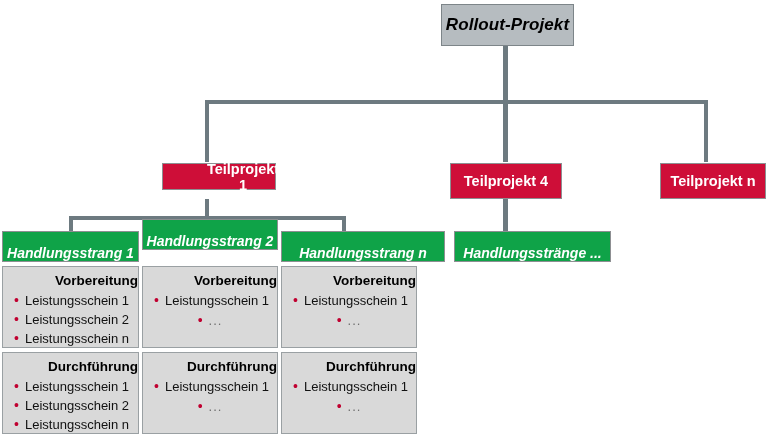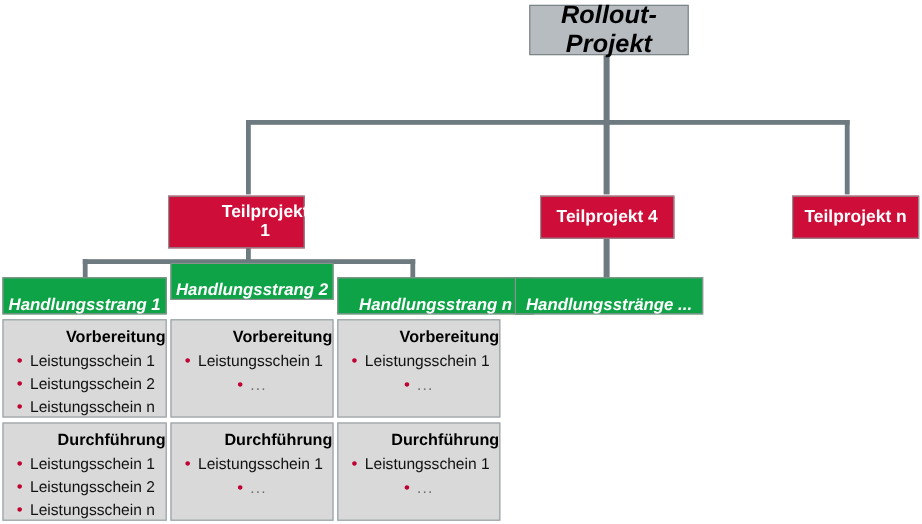--- a/index.html
+++ b/index.html
@@ -38,21 +38,21 @@
     text-align: center;
   }
 
   
   .node-root {
     background: #b6bcc0;
     border: 1px solid #7d8589;
     color: #000000;
     font-weight: bold;
     font-style: italic;
-    font-size: 21px;
+    font-size: 17px;
     letter-spacing: .1px;
   }
 
   
   .node-red {
     background: #ce0e38;
     border: 1px solid #8d8f92;
     color: #ffffff;
     font-weight: bold;
     font-size: 14.5px;
@@ -135,21 +135,21 @@
   <div class="conn conn-h" style="left:69px; top:216px; width:277px; height:4px;"></div>
   <div class="conn conn-v" style="left:69px; top:216px; width:4px; height:16px;"></div>
   <div class="conn conn-v" style="left:342px; top:216px; width:4px; height:16px;"></div>
 
   <div class="conn conn-v" style="left:503px; top:199px; width:5px; height:33px;"></div>
 
   <div class="node node-root" style="left:441px; top:4px; width:133px; height:42px;">
     <span>Rollout-Projekt</span>
   </div>
 
-  <div class="node node-red" style="left:140px; top:163px; width:114px; height:44px;padding-left:48px;">
+  <div class="node node-red" style="left:162px; top:163px; width:114px; height:27px;padding-left:48px;">
     <span>Teilprojekt 1</span>
   </div>
 
   <div class="node node-red" style="left:450px; top:163px; width:112px; height:36px;">
     <span>Teilprojekt 4</span>
   </div>
 
   <div class="node node-red" style="left:660px; top:163px; width:106px; height:36px;align-items:center;">
     <span>Teilprojekt n</span>
   </div>
@@ -159,21 +159,21 @@
   </div>
 
   <div class="node node-green" style="left:142px; top:219px; width:136px; height:31px;">
     <span>Handlungsstrang 2</span>
   </div>
 
   <div class="node node-green" style="left:281px; top:231px; width:164px; height:31px;font-style:italic;">
     <span>Handlungsstrang n</span>
   </div>
 
-  <div class="node node-green" style="left:429px; top:231px; width:157px; height:31px;">
+  <div class="node node-green" style="left:454px; top:231px; width:157px; height:31px;">
     <span>Handlungsstränge ...</span>
   </div>
 
   <div class="panel" style="left:2px; top:266px; width:137px; height:82px;">
     <div class="panel-title">Vorbereitung</div>
     <ul class="panel-list">
       <li>Leistungsschein 1</li>
       <li>Leistungsschein 2</li>
       <li>Leistungsschein n</li>
     </ul>

